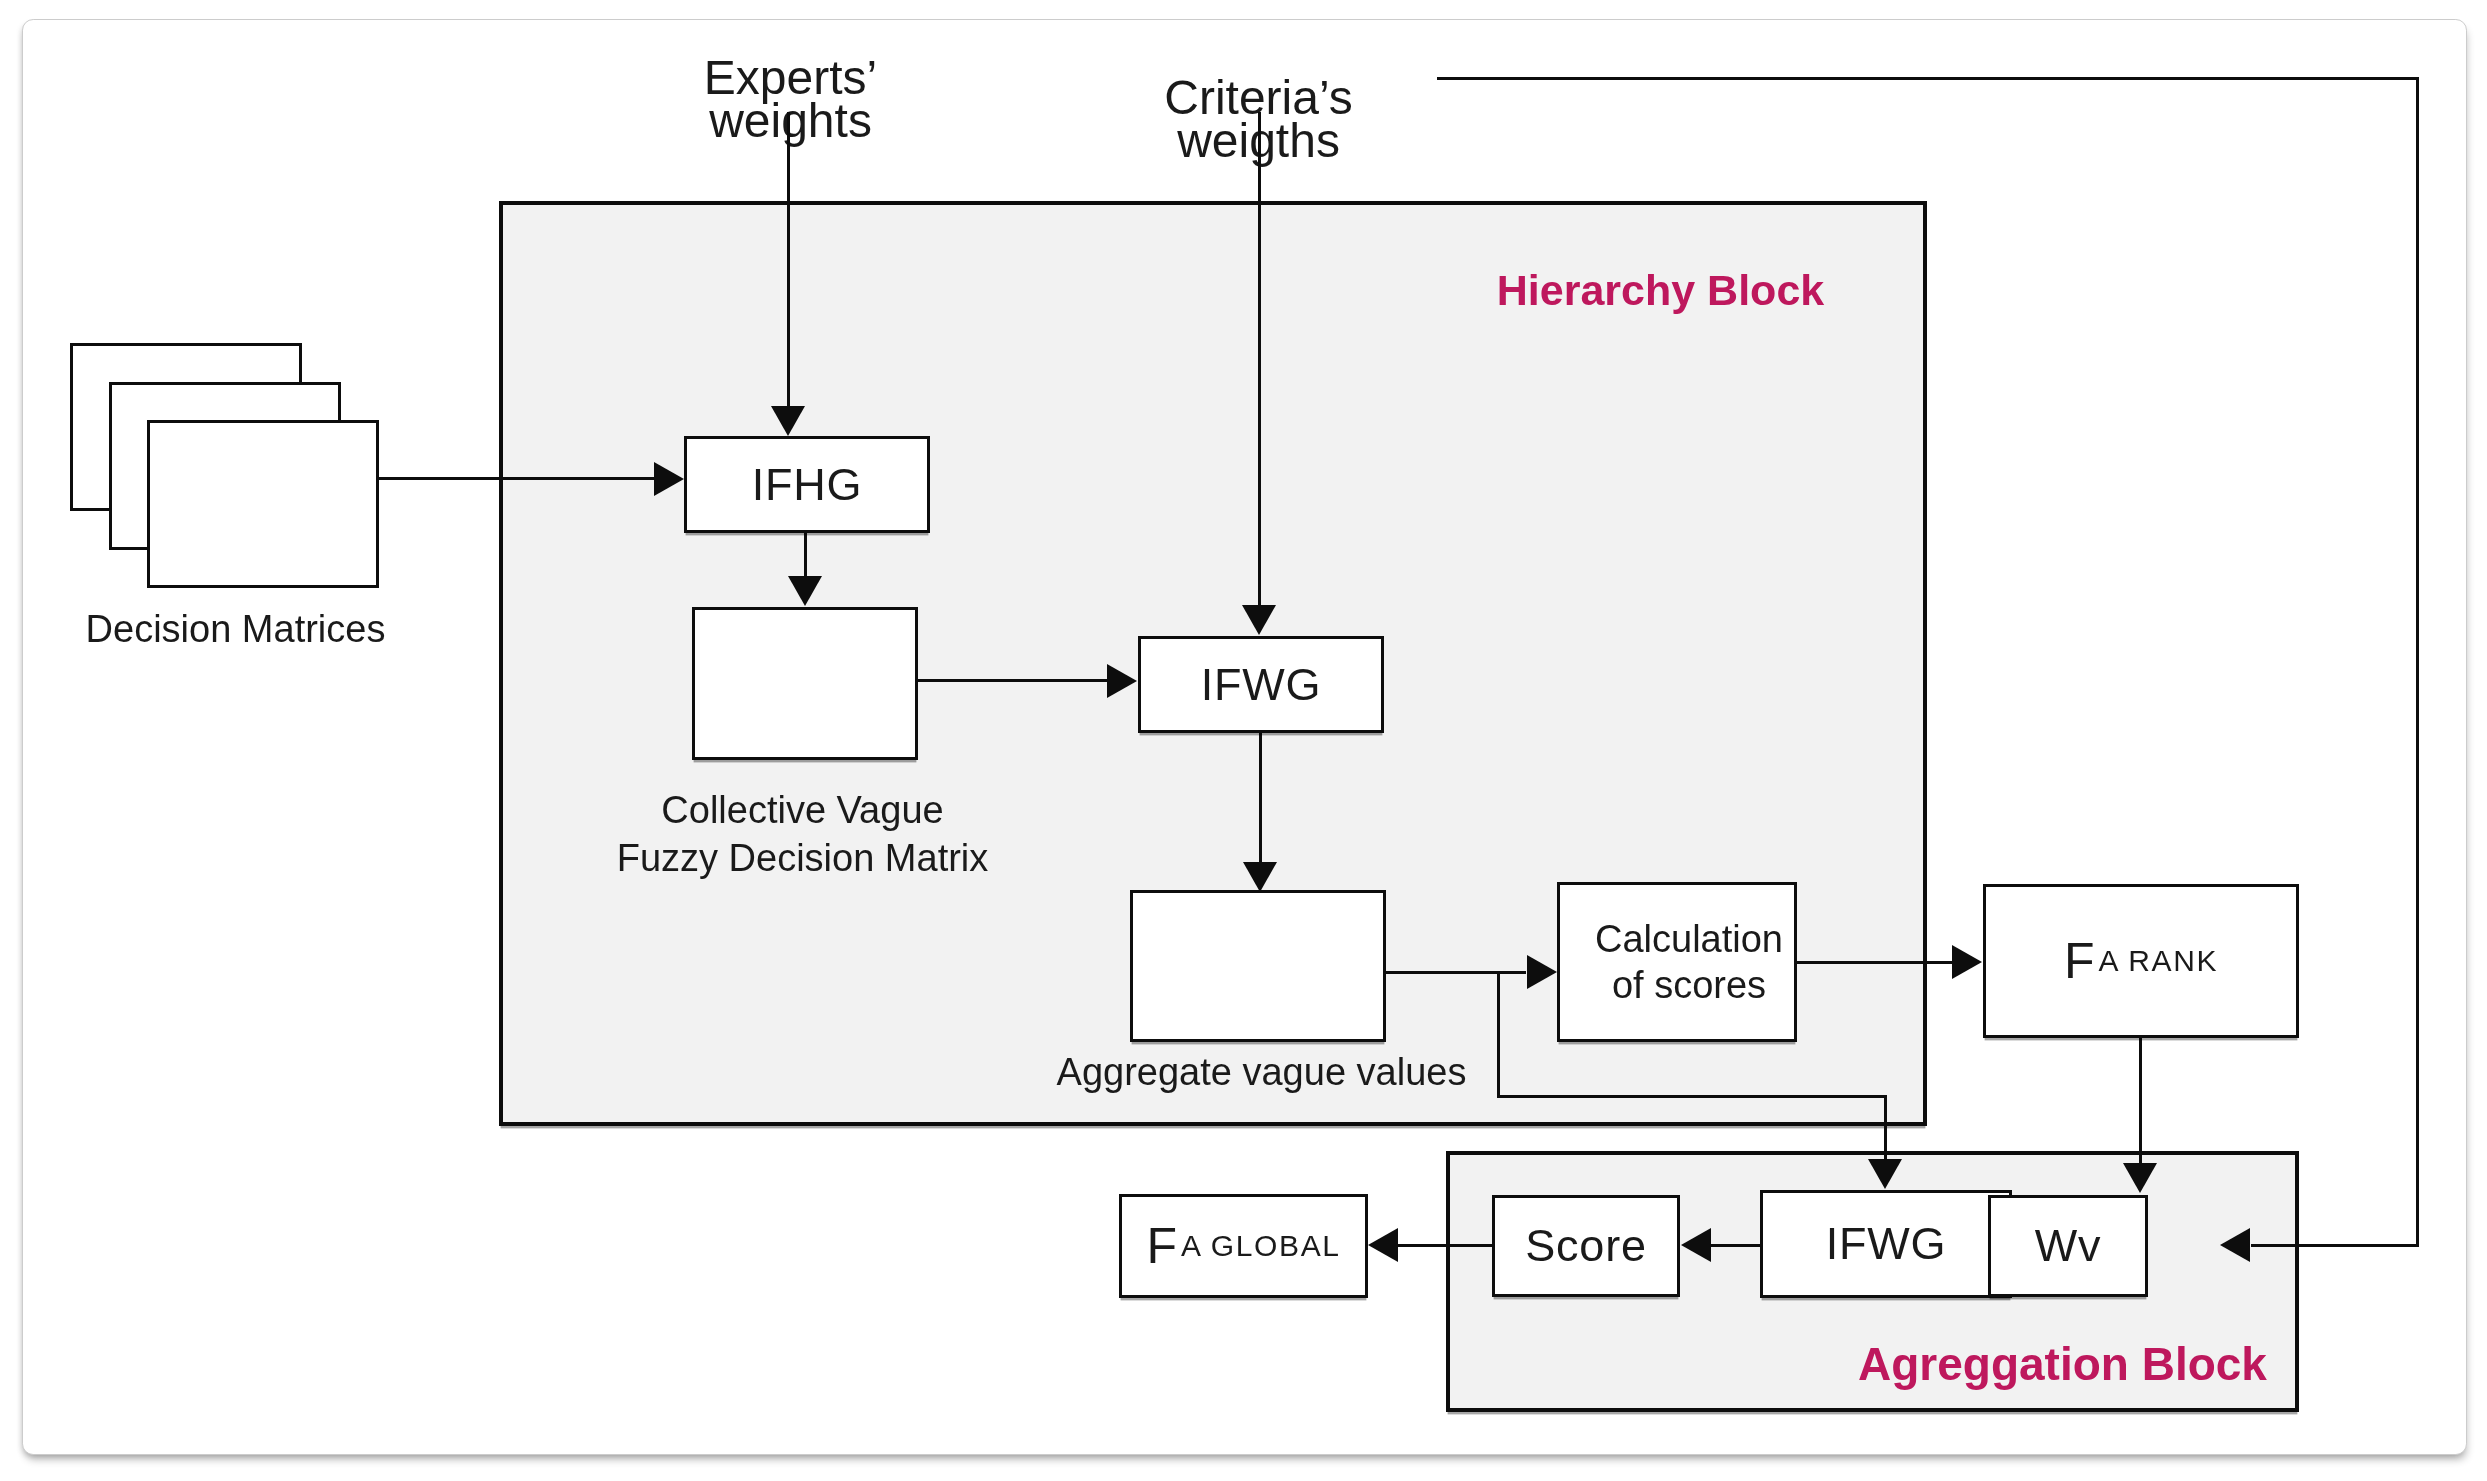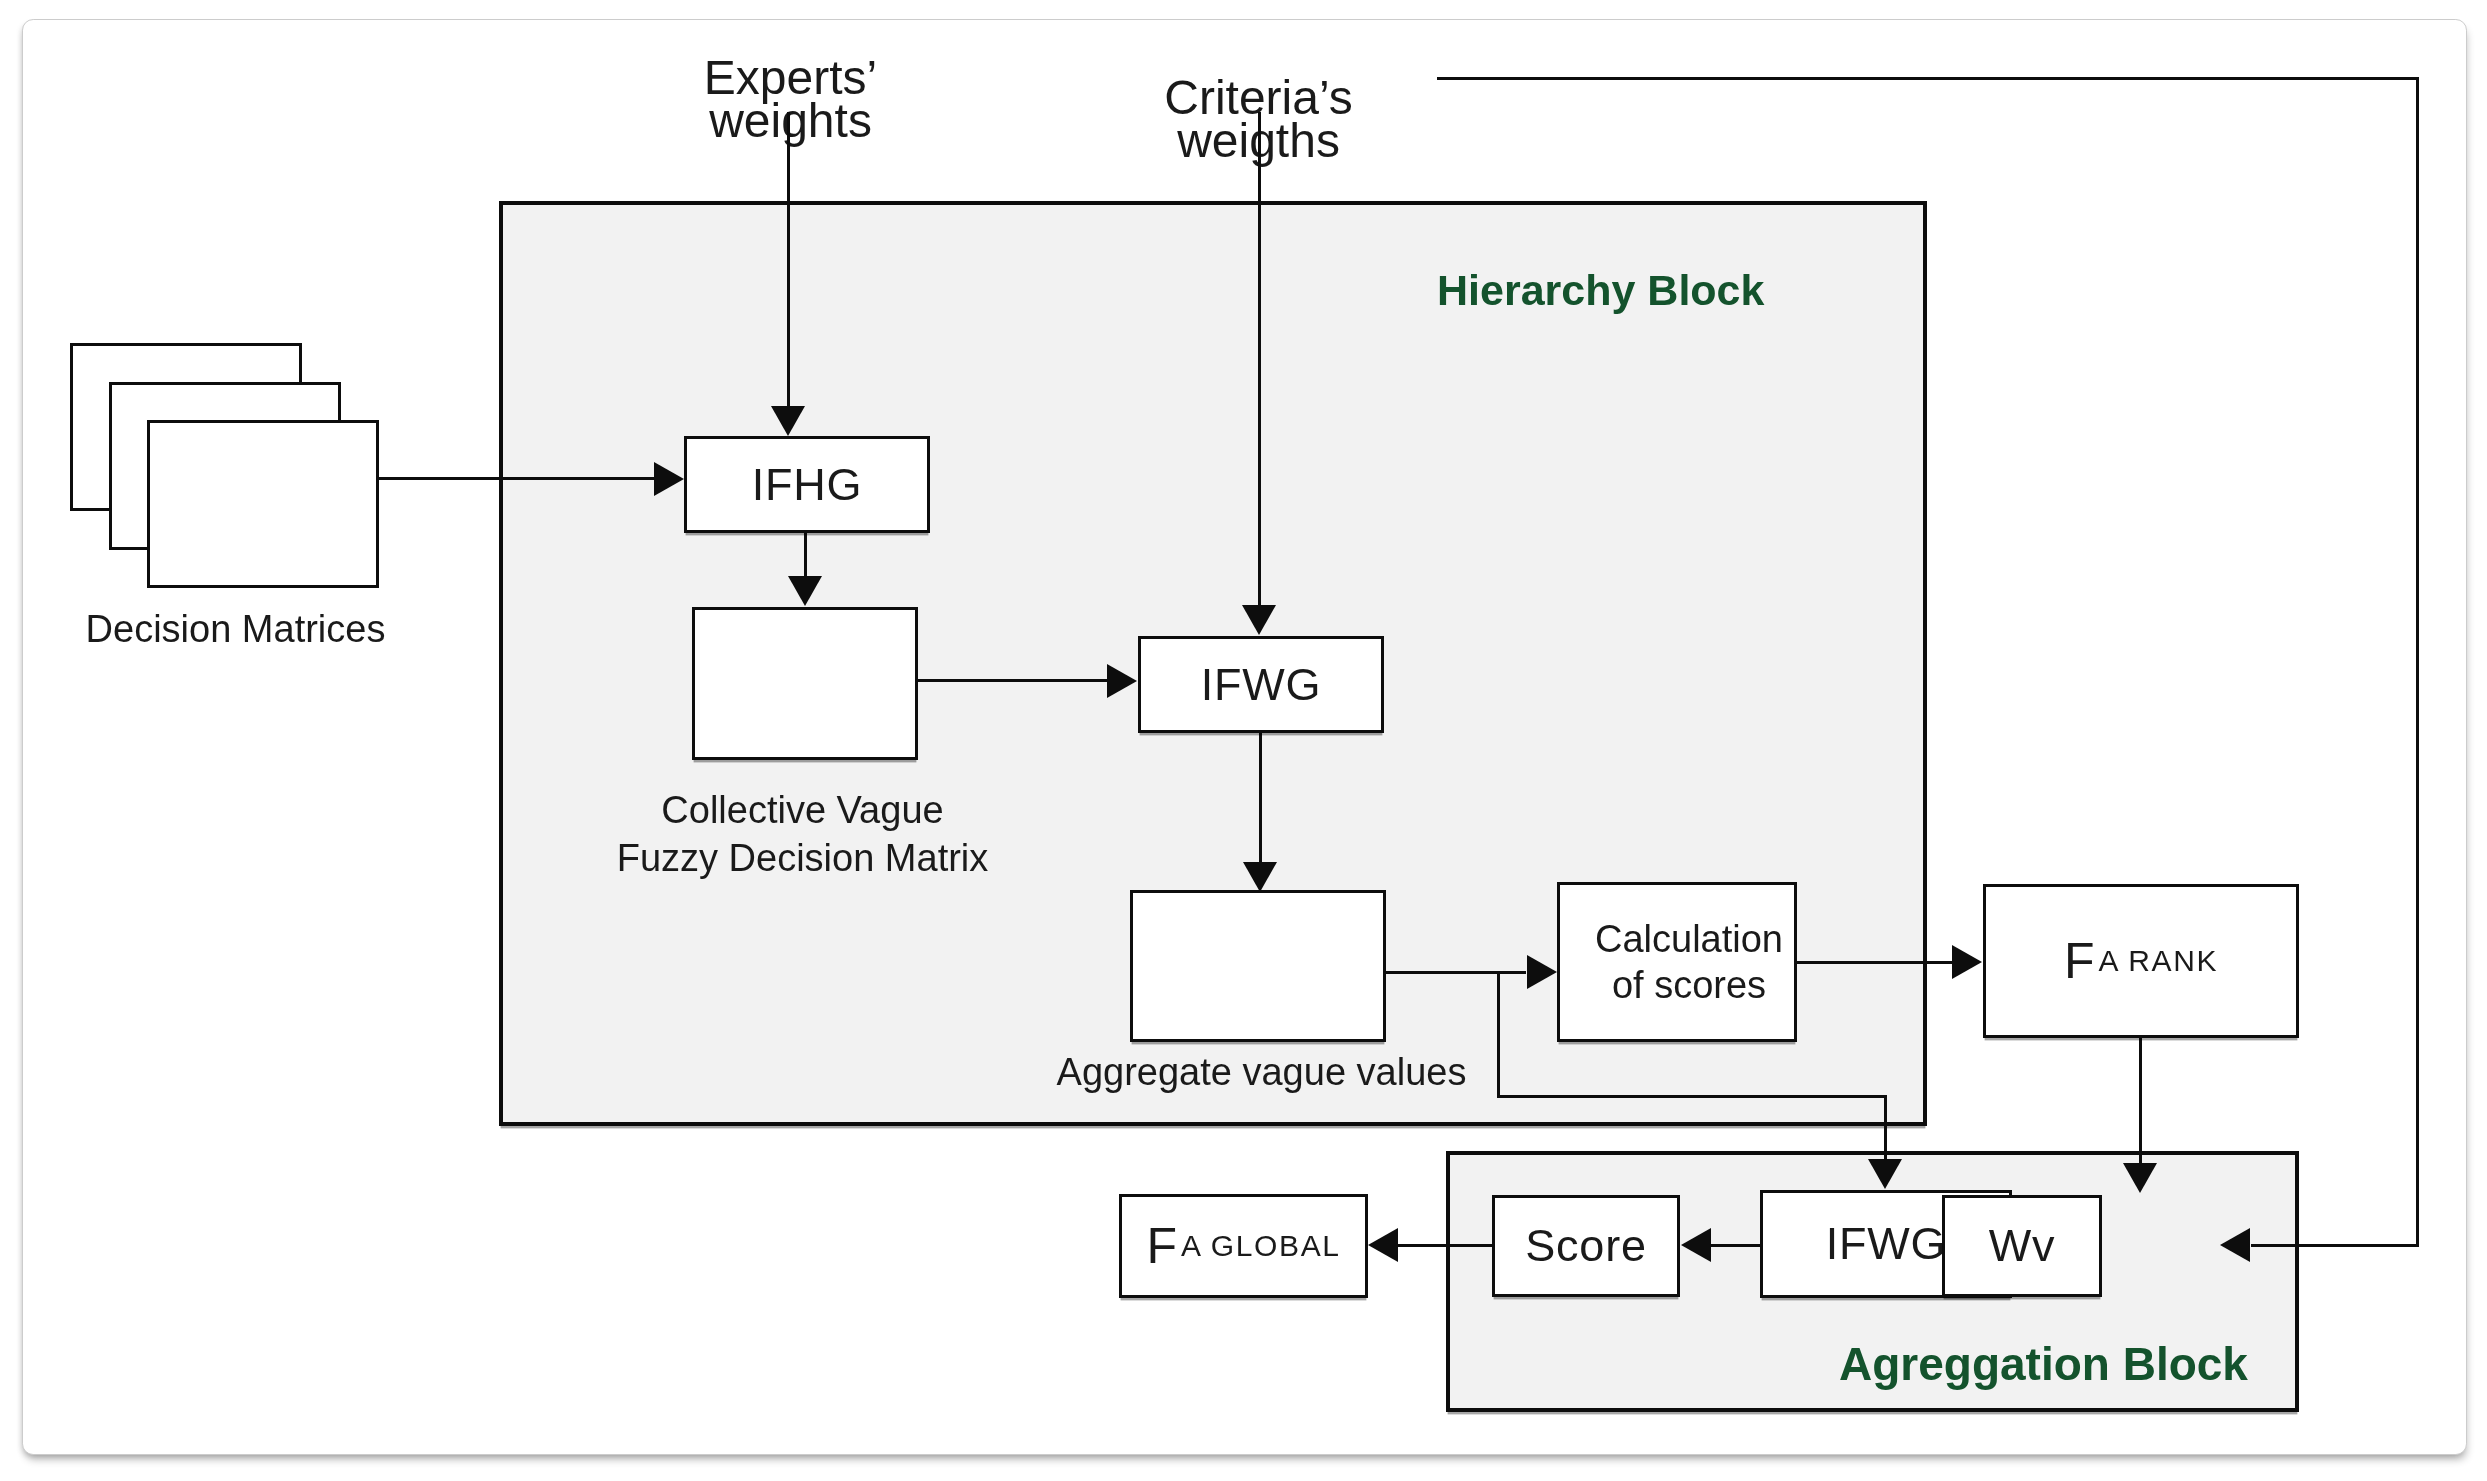--- a/index.html
+++ b/index.html
@@ -32,21 +32,22 @@
   }
   .block {
     position: absolute;
     background: var(--block-fill);
     border: 4px solid var(--line);
     box-shadow: 0 4px 0 -1.6px rgba(0,0,0,0.35);
   }
   .block-title {
     position: absolute;
     font-weight: bold;
-    color: #14532d;
+    color: #be185d;
+    text-align: center;
   }
   .node {
     position: absolute;
     background: var(--box-fill);
     border: 3.2px solid var(--line);
     box-shadow: 0 4px 0 -1.6px rgba(0,0,0,0.35);
     display: flex;
     align-items: center;
     justify-content: center;
     font-size: 45px;
@@ -178,21 +179,21 @@
   </div>
 
   <div class="node" style="left:1492px; top:1195px; width:188px; height:102px;">
     <span>Score</span>
   </div>
 
   <div class="node" style="left:1760px; top:1190px; width:252px; height:108px;">
     <span>IFWG</span>
   </div>
 
-  <div class="node" style="left:1942px; top:1195px; width:160px; height:102px;">
+  <div class="node" style="left:1988px; top:1195px; width:160px; height:102px;">
     <span>Wv</span>
   </div>
 
   <div class="caption" style="left:48px; top:605px; width:375px;">
     <div>Decision Matrices</div>
   </div>
 
   <div class="caption" style="left:579px; top:786px; width:447px;">
     <div>Collective Vague</div>
     <div>Fuzzy Decision Matrix</div>

